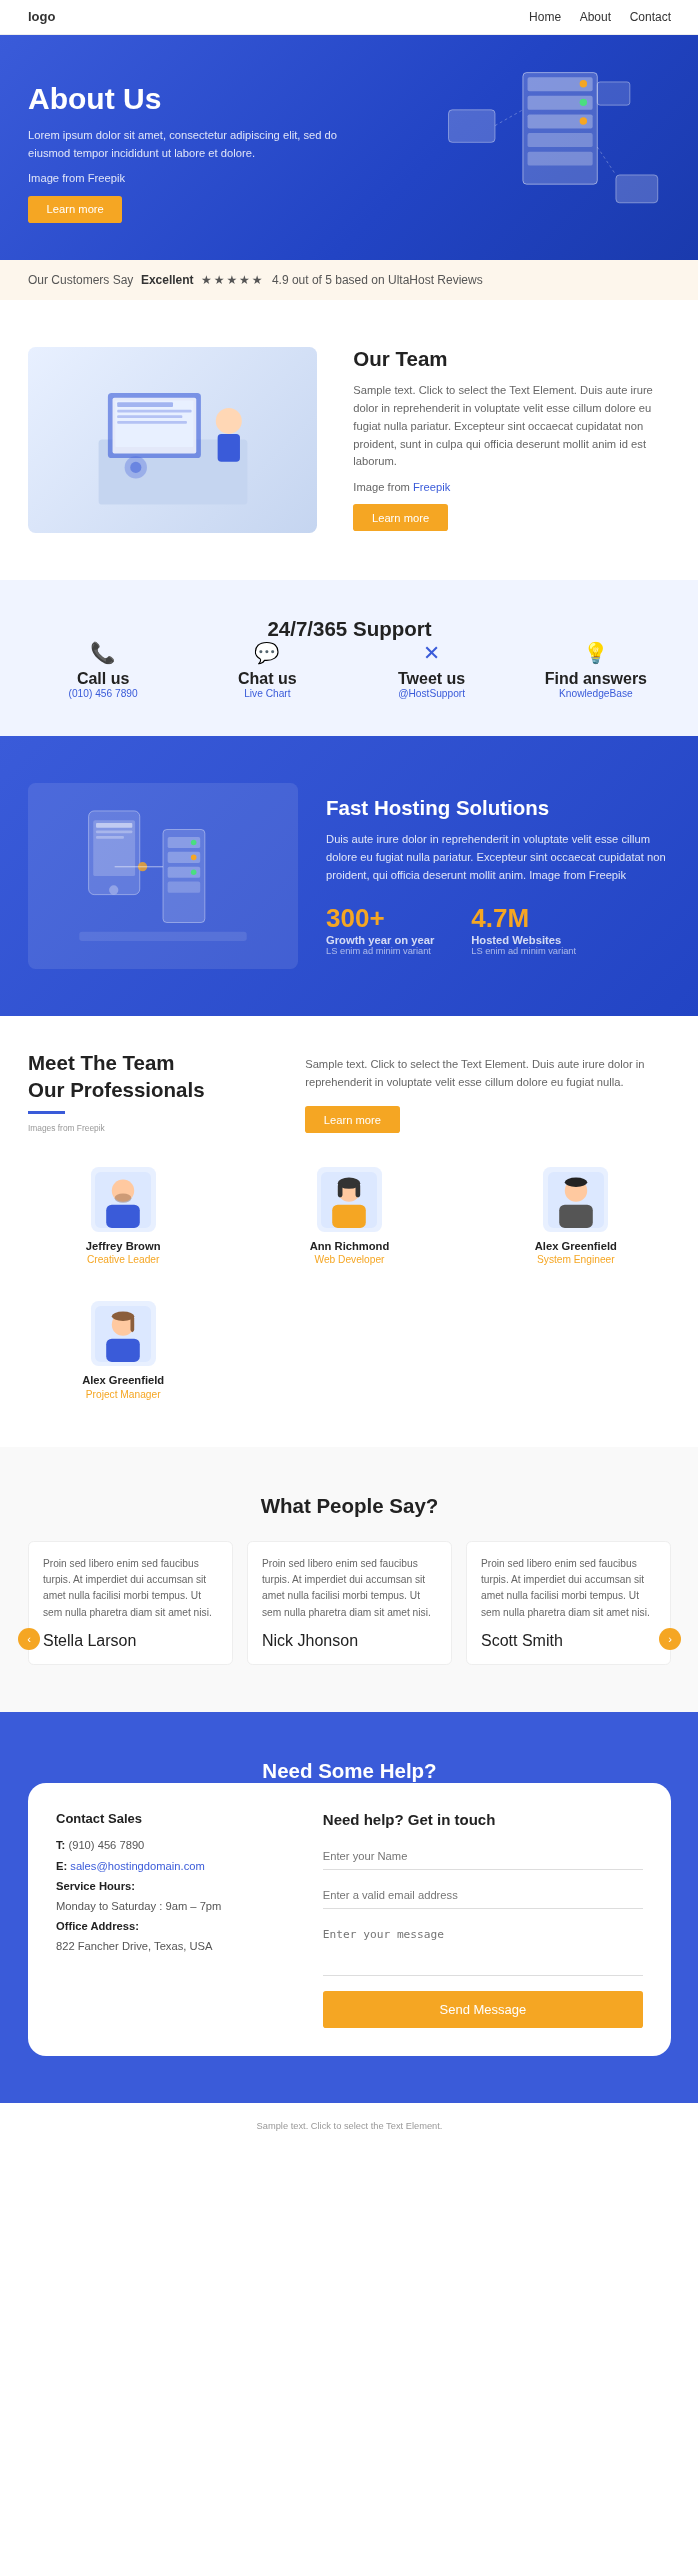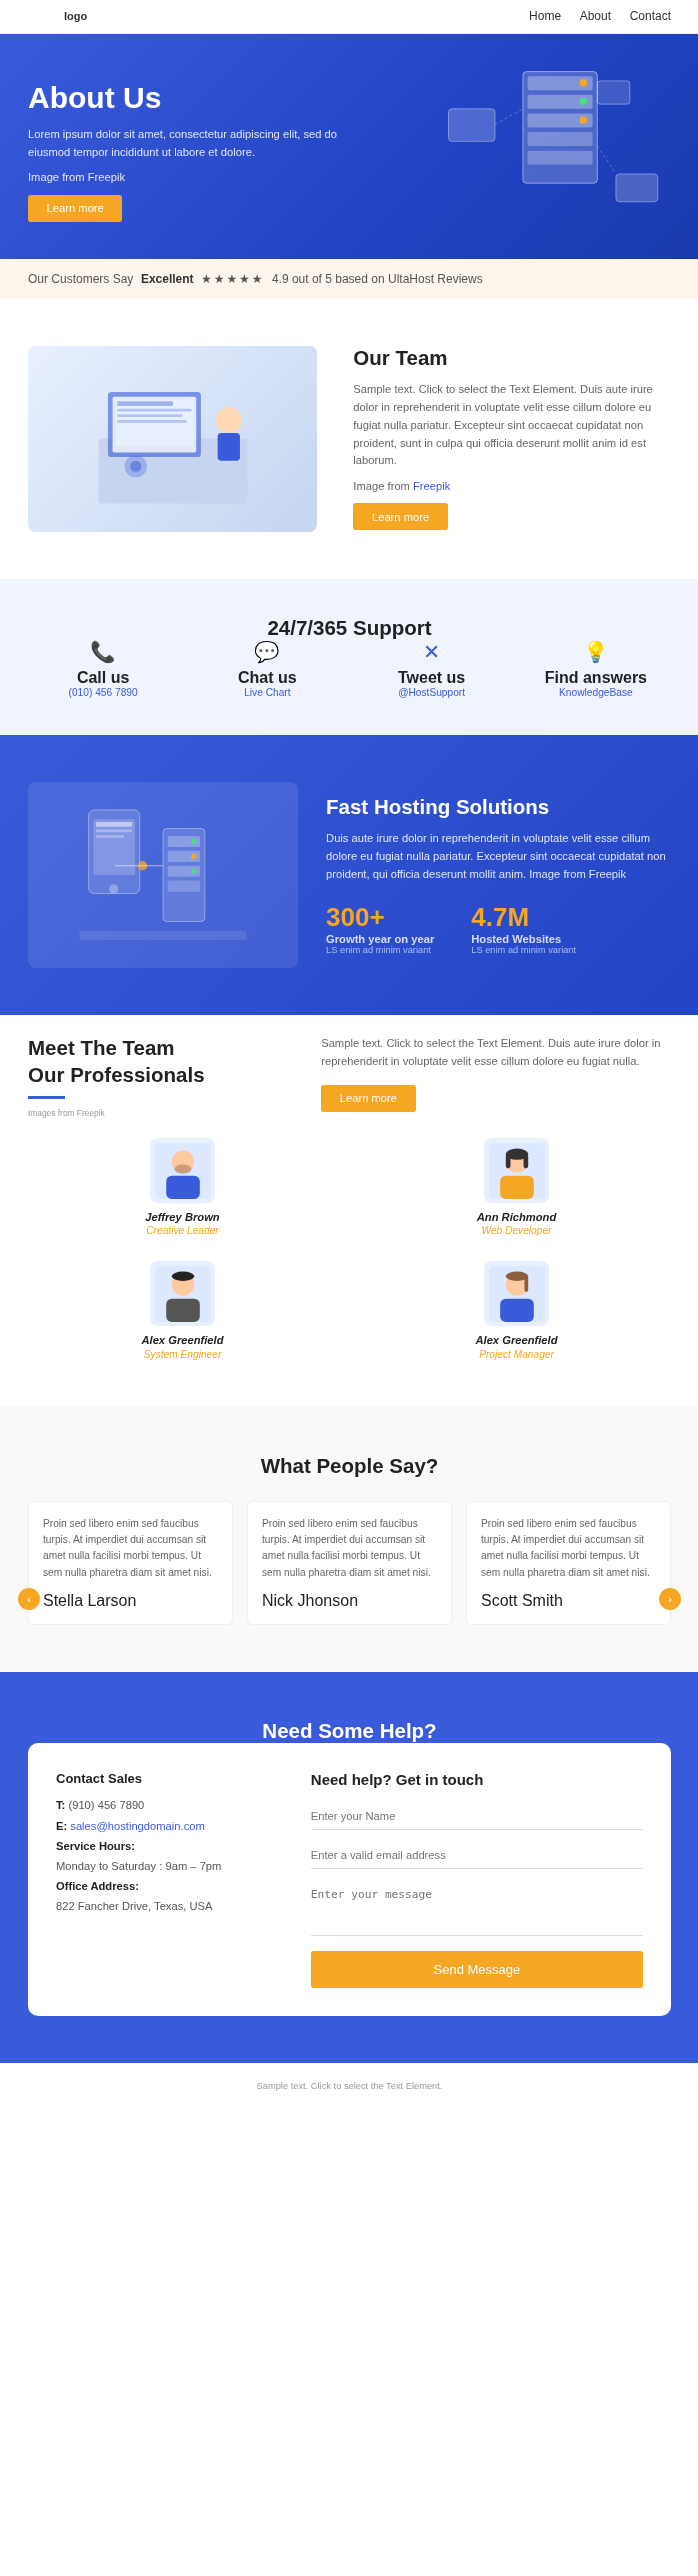--- a/index.html
+++ b/index.html
@@ -3,21 +3,21 @@
   <meta charset="utf-8">
   <style>
     * { margin: 0; padding: 0; box-sizing: border-box; }
     body { font-family: Arial, sans-serif; width: 699px; background: #fff; }
 
     
     nav {
       display: flex; align-items: center; justify-content: space-between;
       padding: 9.3px 28px; background: #fff; border-bottom: 0.9px solid #eee;
     }
-    .nav-logo { font-weight: bold; font-size: 11px; color: #333; margin-left: 36px; }
+    .nav-logo { font-weight: bold; font-size: 13px; color: #333; }
     .nav-links { display: flex; gap: 18.6px; }
     .nav-links a { text-decoration: none; color: #333; font-size: 12px; }
 
     
     .hero {
       background: linear-gradient(135deg, #3a5bd9 0%, #2244c4 60%, #1a3aad 100%);
       padding: 47px 28px 37px;
       position: relative; overflow: hidden; min-height: 214px;
       display: flex; align-items: center;
     }
@@ -89,31 +89,31 @@
     }
     .fh-content { flex: 1; }
     .fh-content h2 { font-size: 20.5px; color: #fff; margin-bottom: 11.2px; }
     .fh-content p { font-size: 11.2px; color: rgba(255,255,255,0.85); line-height: 1.6; margin-bottom: 18.6px; }
     .fh-stats { display: flex; gap: 37px; }
     .fh-stat .number { font-size: 26px; font-weight: bold; color: #f5a623; }
     .fh-stat .label { font-size: 11.2px; color: rgba(255,255,255,0.8); font-weight: bold; }
     .fh-stat .sub { font-size: 9.3px; color: rgba(255,255,255,0.6); }
 
     
-    .meet-team { padding: 20px 28px; display: flex; gap: 36px; align-items: flex-start; }
+    .meet-team { padding: 34px 28px; display: flex; gap: 20px; align-items: flex-end; }
     .mt-left { flex: 0 0 40%; }
     .mt-left h2 { font-size: 20.5px; color: #222; line-height: 1.3; margin-bottom: 4.7px; }
     .mt-left .underline { width: 37px; height: 2.8px; background: #3a5bd9; margin: 7.5px 0 9.3px; }
     .mt-left .img-ref { font-size: 8.4px; color: #999; }
     .mt-right { flex: 1; }
     .mt-right p { font-size: 11.2px; color: #666; line-height: 1.6; margin-bottom: 14px; }
 
     
     .team-members { padding: 0 28px 47px; }
-    .members-grid { display: grid; grid-template-columns: repeat(2, 1fr); gap: 25px; font-style: italic; }
+    .members-grid { display: grid; grid-template-columns: repeat(3, 1fr); gap: 36px; }
     .member { text-align: center; }
     .member-avatar {
       width: 65px; height: 65px; border-radius: 7.5px;
       margin: 0 auto 7.5px; overflow: hidden;
       background: #e8f0ff; display: flex; align-items: center; justify-content: center;
     }
     .member-avatar svg { width: 56px; height: 56px; }
     .member-name { font-size: 11.2px; font-weight: bold; color: #222; margin-bottom: 2.8px; }
     .member-role { font-size: 10.2px; color: #f5a623; }
 
@@ -135,22 +135,22 @@
     }
     .nav-prev { left: -11.2px; }
     .nav-next { right: -11.2px; }
 
     
     .help-section {
       background: #3a5bd9; padding: 47px 28px; text-align: center;
     }
     .help-section h2 { font-size: 20.5px; color: #fff; }
     .help-inner {
-      background: #fff; border-radius: 10px; padding: 28px;
-      display: flex; gap: 20px; text-align: left;
+      background: #fff; border-radius: 18px; padding: 28px;
+      display: flex; gap: 32px; text-align: left;
     }
     .help-contact { flex: 0 0 40%; }
     .help-contact h3 { font-size: 13px; font-weight: bold; color: #222; margin-bottom: 9.3px; }
     .help-contact p { font-size: 11.2px; color: #555; line-height: 1.8; }
     .help-contact a { color: #3a5bd9; font-size: 11.2px; text-decoration: none; }
     .help-contact .bold { font-weight: bold; color: #222; }
     .help-form { flex: 1; }
     .help-form h3 { font-size: 15px; font-weight: bold; color: #222; margin-bottom: 14px; }
     .help-form input, .help-form textarea {
       width: 100%; border: none; border-bottom: 0.9px solid #ddd;

